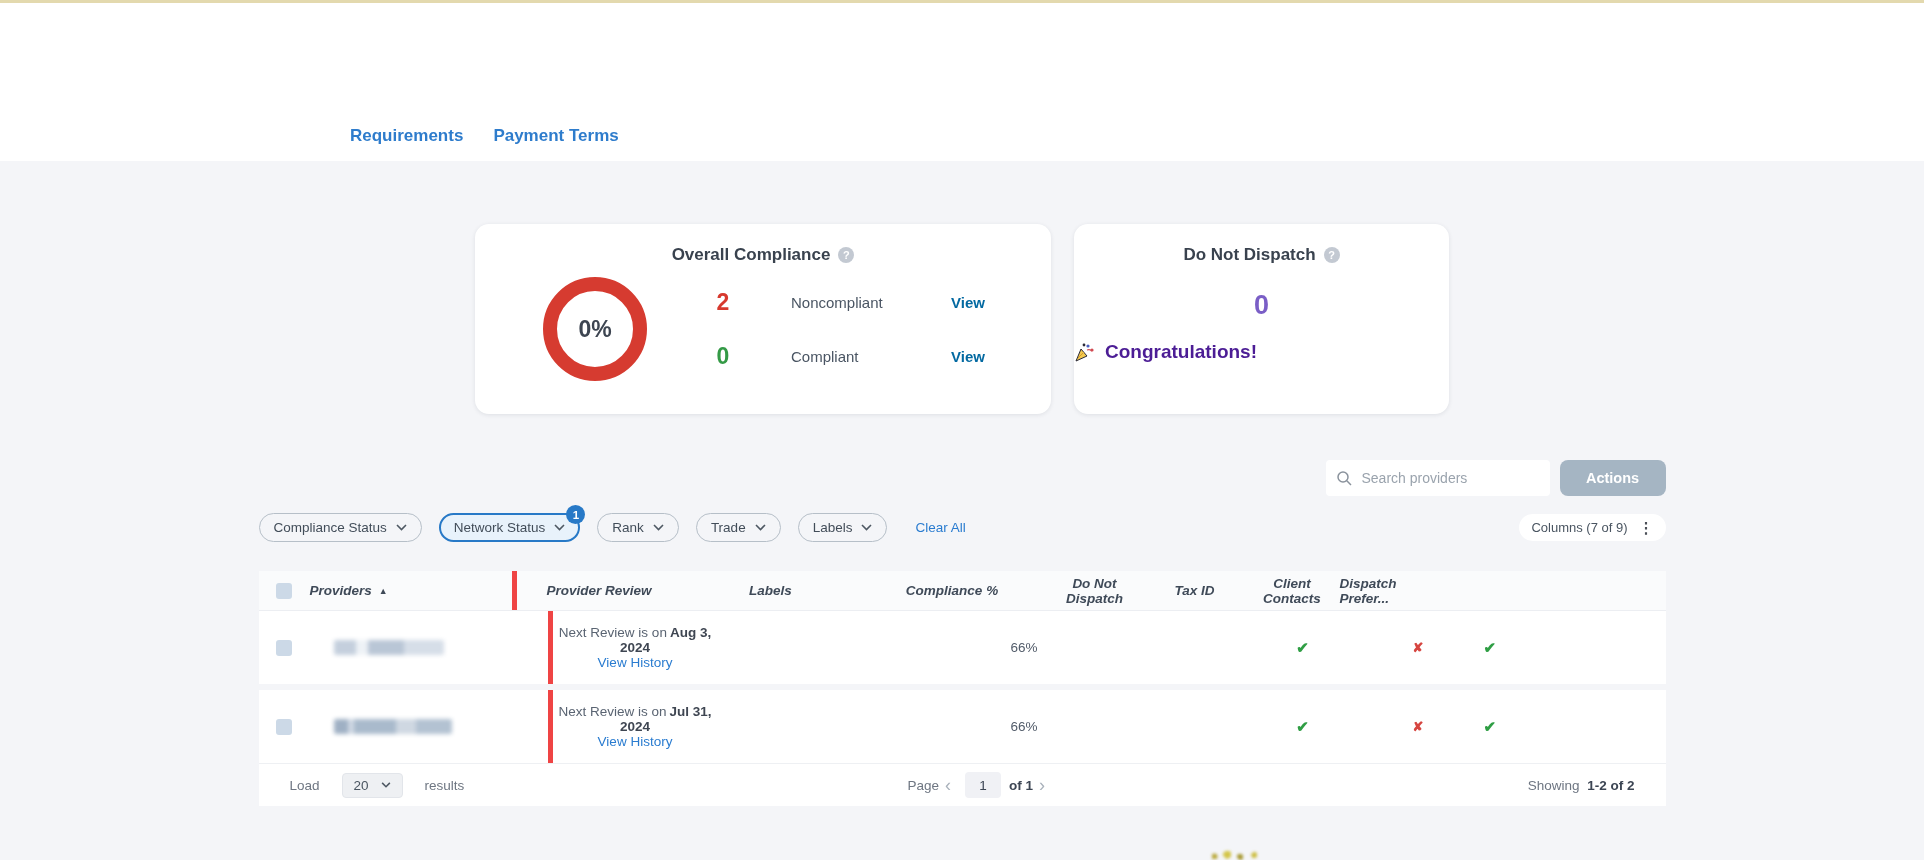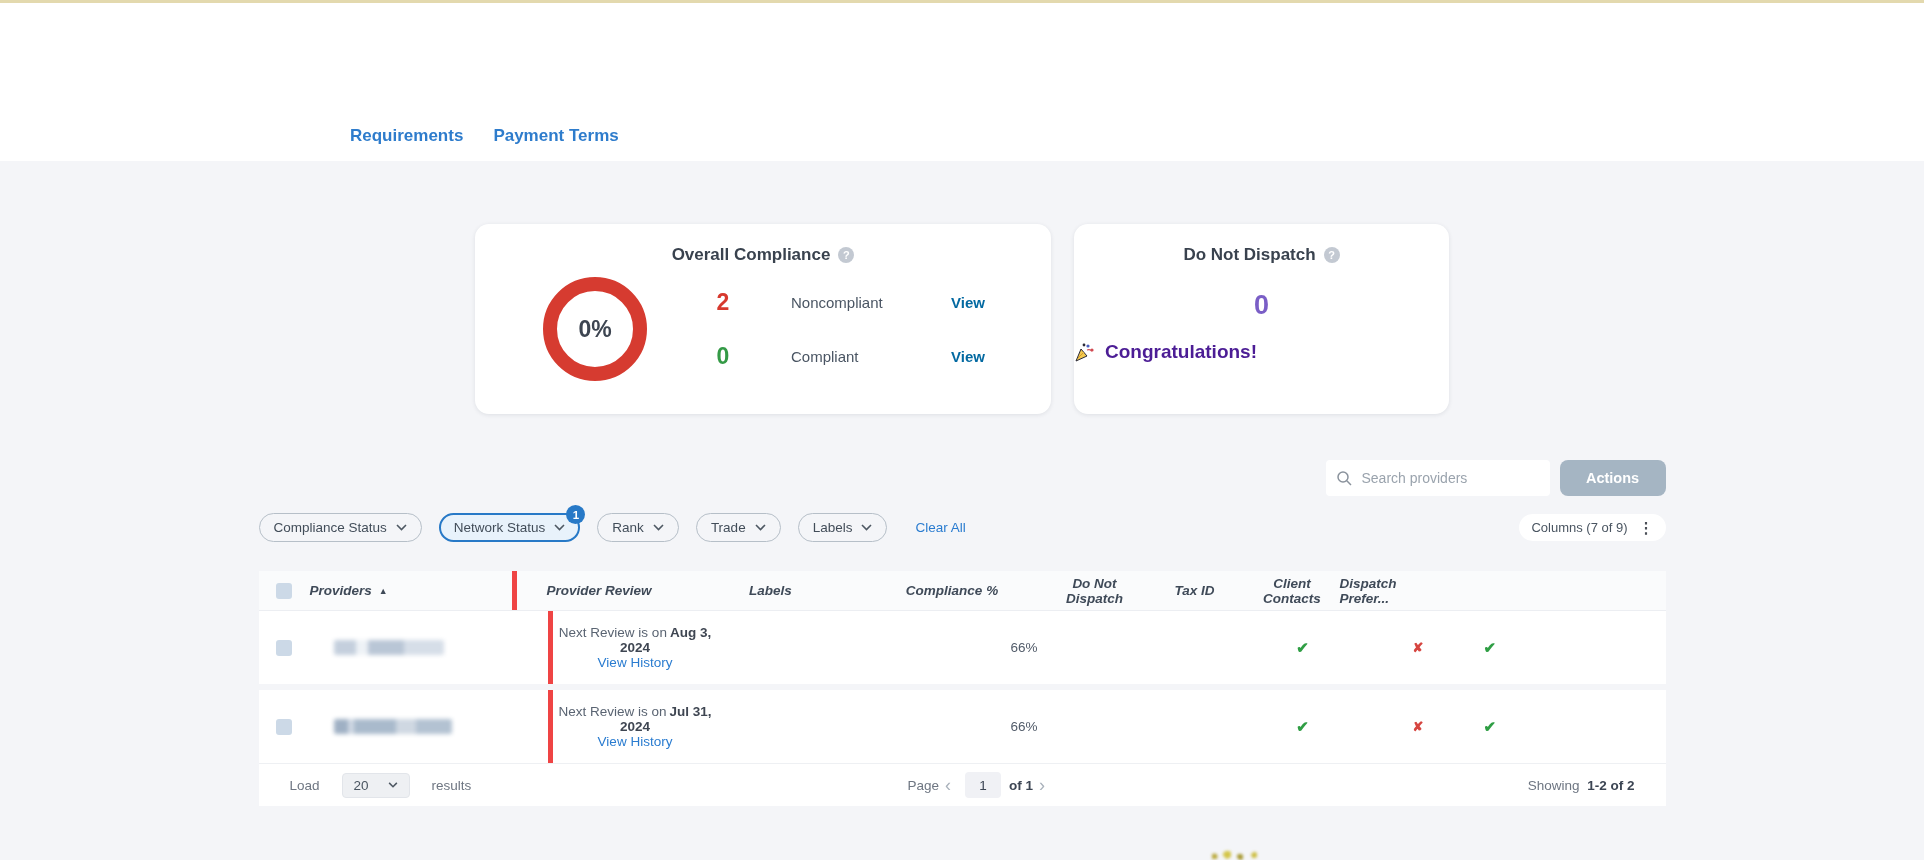--- a/index.html
+++ b/index.html
@@ -90,21 +90,21 @@
   .review-cell { font-size:13.5px; color:#5a6472; }
   .review-date { font-weight:bold; color:#3f4652; margin-left:3px; }
   .view-history { color:#2a7cd0; font-size:13.5px; cursor:pointer; }
   .comp-val { font-size:13.5px; color:#525c6a; }
   .bool.check { color:#2f9e44; font-size:15px; font-weight:bold; }
   .bool.cross { color:#d64540; font-size:13px; font-weight:bold; }
   
   .pagination { position:relative; display:flex; align-items:center; background:#fff; height:43px;
                 border-top:1px solid #eef0f3; font-size:13.5px; color:#6e7682; }
   .pg-left { display:flex; align-items:center; margin-left:31px; }
-  .select-pill { display:flex; align-items:center; gap:19px; background:#eef0f3; border:1px solid #e2e5ea;
+  .select-pill { display:flex; align-items:center; gap:12px; background:#eef0f3; border:1px solid #e2e5ea;
                  border-radius:4px; padding:4px 11px; color:#4a5561; margin:0 22px; cursor:pointer; }
   .pg-center { position:absolute; left:649px; display:flex; align-items:center; }
   .pg-chev { color:#a9b1bb; font-size:18px; margin:0 6px; cursor:pointer; line-height:1; }
   .page-box { background:#f0f1f5; border-radius:4px; width:36px; height:26px; display:flex; align-items:center;
               justify-content:center; color:#3c4553; margin:0 8px; }
   .pg-bold { font-weight:bold; color:#3c4553; }
   .pg-right { margin-left:auto; margin-right:31px; }
   .pg-right .pg-bold { margin-left:4px; }
   
   .bottom-blob { position:absolute; left:1203px; bottom:0; width:64px; height:9px; filter:blur(1.5px);

